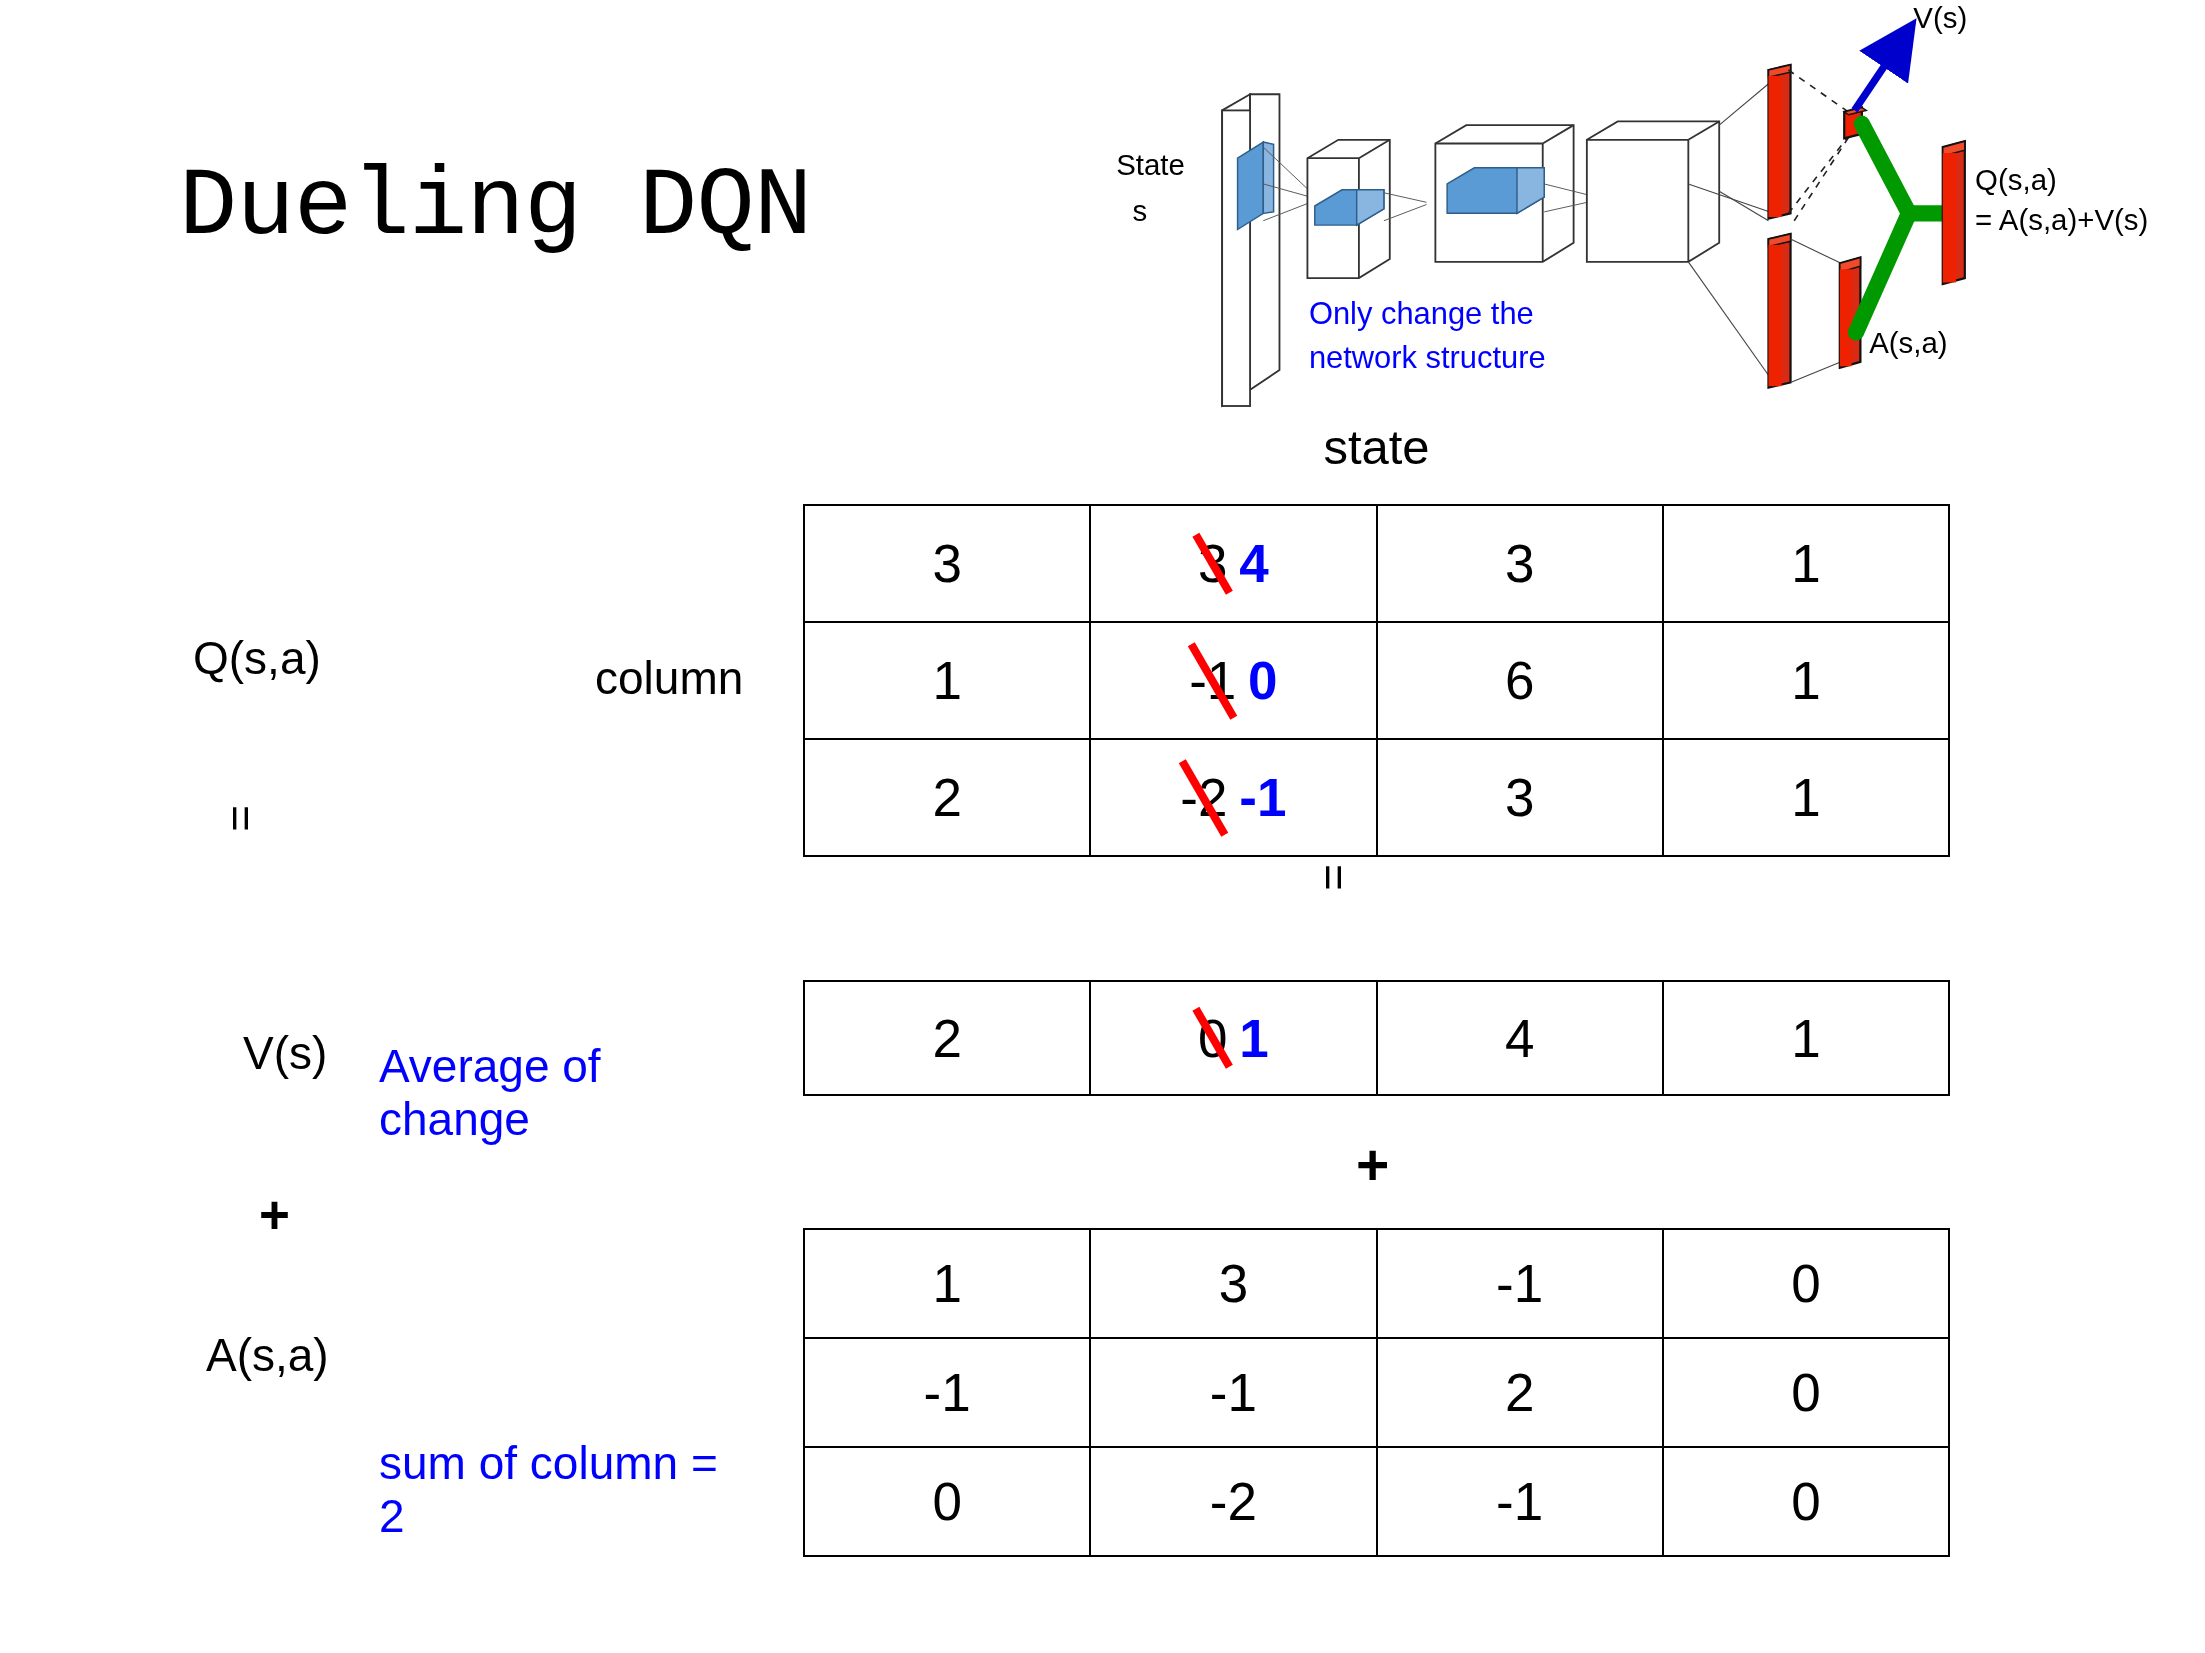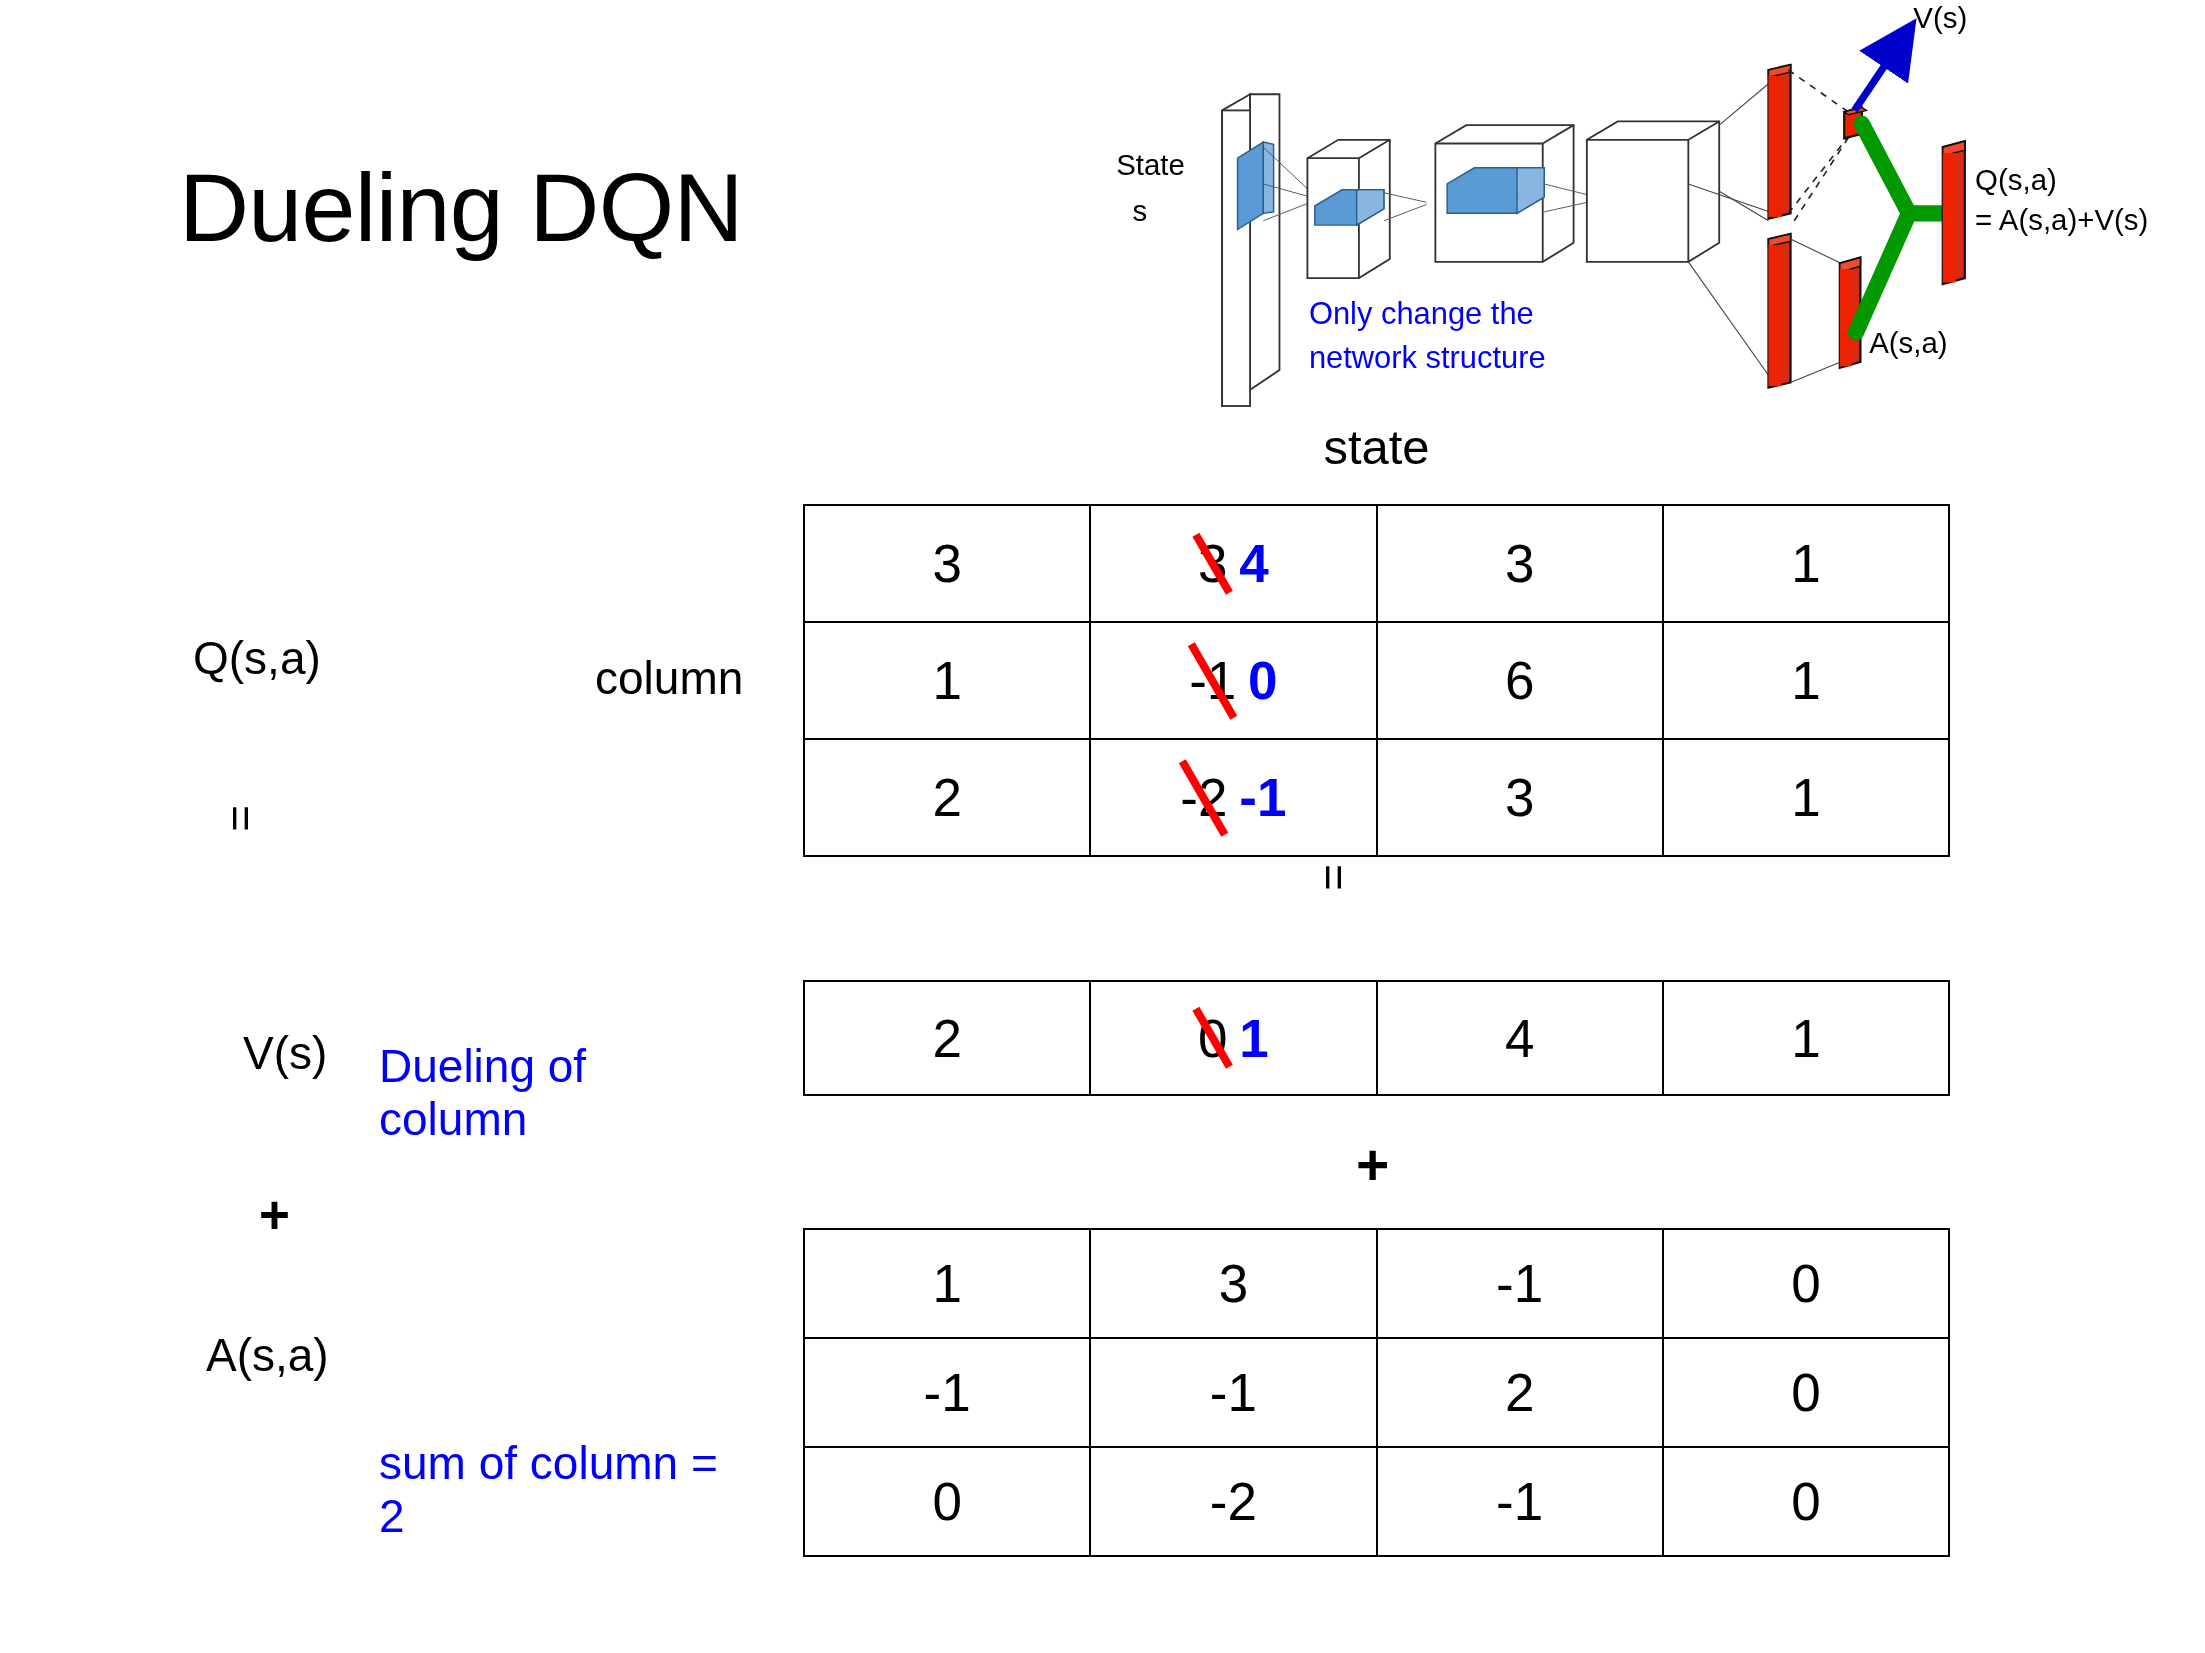--- a/index.html
+++ b/index.html
@@ -5,21 +5,21 @@
   html,body{margin:0;padding:0;background:#ffffff;}
   body{width:2205px;height:1654px;position:relative;overflow:hidden;
        font-family:"Liberation Sans", sans-serif;color:#000;}
 
   .abs{position:absolute;}
 
   
   #slide-title{
     left:179px; top:159px; width:779px;
     font-size:97px; line-height:1.0; font-weight:400; color:#000;
-    letter-spacing:-0.7px; white-space:nowrap;
+    letter-spacing:-0.7px; white-space:nowrap;font-family:Liberation Mono, monospace;
   }
 
   
   #network-diagram{ left:1103px; top:0px; width:1103px; height:412px; }
   #network-diagram svg{ display:block; }
 
   
   .lbl-black{ color:#000; font-size:46px; line-height:1.05; white-space:nowrap; }
   .lbl-blue { color:#0000FF; font-size:46px; line-height:1.15; }
 
@@ -207,21 +207,21 @@
 <div class="abs lbl-black" id="label-q">Q(s,a)</div>
 
 <div class="abs lbl-black" id="label-action">column</div>
 
 <div class="abs lbl-black" id="eq-left" style="transform:rotate(90deg);transform-origin:left top;">
   <span>=</span>
 </div>
 
 <div class="abs lbl-black" id="label-v">V(s)</div>
 
-<div class="abs lbl-blue" id="label-avg">Dueling of column</div>
+<div class="abs lbl-blue" id="label-avg">Average of change</div>
 
 <div class="abs lbl-black" id="plus-left">+</div>
 
 <div class="abs lbl-black" id="label-a">A(s,a)</div>
 
 <div class="abs lbl-blue" id="label-sum">sum of column = 2</div>
 
 <div class="abs" id="eq-mid" style="transform:rotate(90deg);transform-origin:left top;">
   <span>=</span>
 </div>

